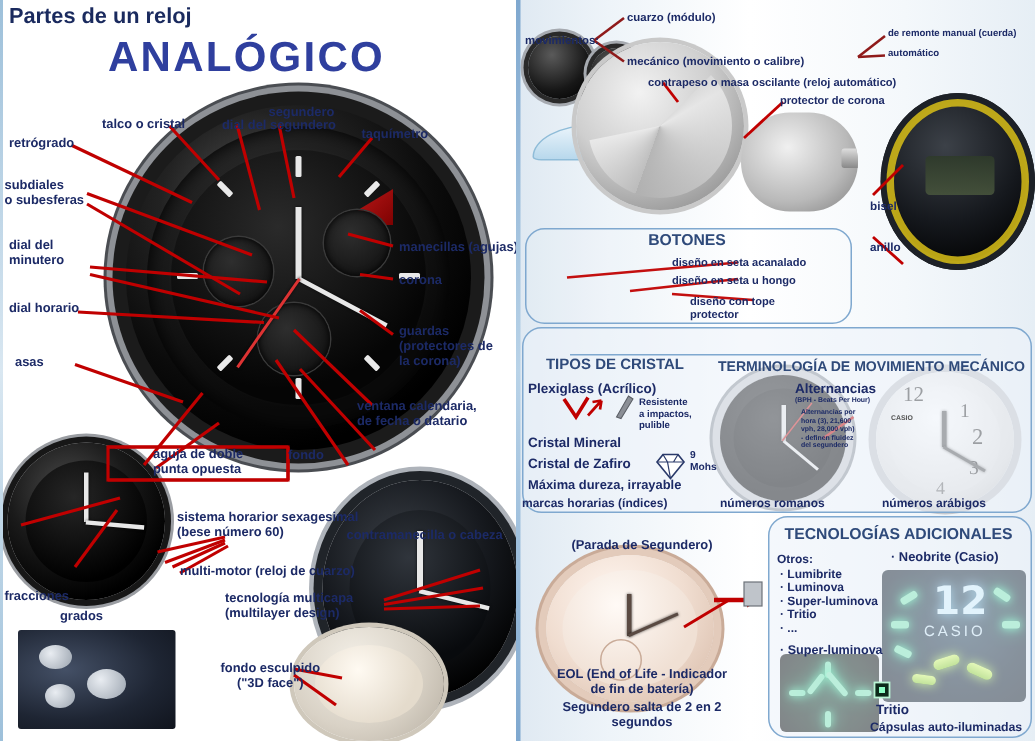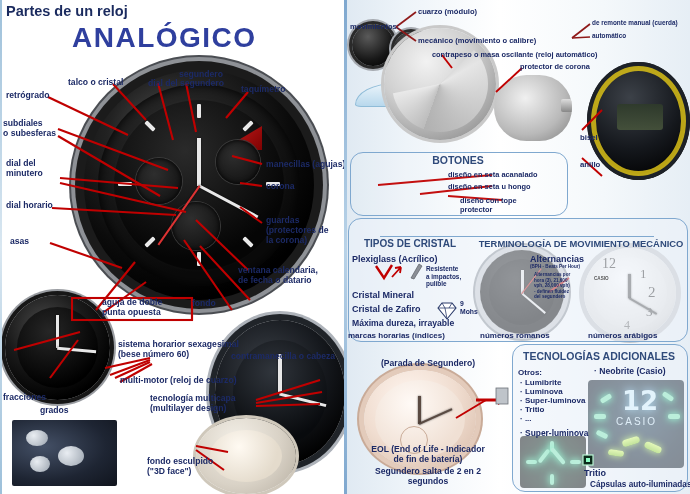--- a/index.html
+++ b/index.html
@@ -338,21 +338,21 @@
     <div class="lbl" style="left:231px;top:307px;margin-top:44px;">contramanecilla o cabeza</div>
     <div class="lbl" style="left:102px;top:297px;">aguja de doble
 punta opuesta</div>
     <div class="lbl" style="left:118px;top:339px;">sistema horarior sexagesimal
 (bese número 60)</div>
     <div class="lbl" style="left:3px;top:392px;">fracciones</div>
     <div class="lbl" style="left:40px;top:405px;">grados</div>
     <div class="lbl" style="left:120px;top:375px;">multi-motor (reloj de cuarzo)</div>
     <div class="lbl" style="left:150px;top:393px;">tecnología multicapa
 (multilayer design)</div>
-    <div class="lbl" style="left:147px;top:456px;">fondo esculpido
+    <div class="lbl" style="left:147px;top:440px;text-align:center;">fondo esculpido
 ("3D face")</div>
   </div>
 
   <div class="panel-right">
 
     <div class="photo mech-movt">
       <div class="rotor"></div>
     </div>
     <div class="photo side-case">
       <div class="crown"></div>
@@ -517,18 +517,18 @@
       <div class="lume-mark" style="left:50px;top:24px;width:11px;height:4px;"></div>
       <div class="lume-mark" style="left:30px;top:38px;width:4px;height:11px;"></div>
       <div class="lume-mark" style="left:22px;top:12px;width:4px;height:16px;transform:rotate(38deg);"></div>
       <div class="lume-mark" style="left:36px;top:10px;width:4px;height:20px;transform:rotate(-40deg);"></div>
     </div>
     <svg style="position:absolute;left:238px;top:454px;width:16px;height:16px;z-index:7;" viewBox="0 0 16 16">
       <rect x="1" y="1" width="10" height="10" fill="#0c2a1a" stroke="#b9f5d4" stroke-width="1.2"></rect>
       <rect x="4" y="4" width="4" height="4" fill="#8dffc6"></rect>
     </svg>
     <div class="rtext" style="left:240px;top:468px;font-size:9px;">Tritio</div>
-    <div class="rtext" style="left:236px;top:480px;font-size:8.2px;margin-left:10px;">Cápsulas auto-iluminadas</div>
+    <div class="rtext" style="left:236px;top:480px;font-size:8.2px;">Cápsulas auto-iluminadas</div>
   </div>
 
   <div class="divider"></div>
   <div class="left-edge"></div>
 </div>
 
 </body></html>

